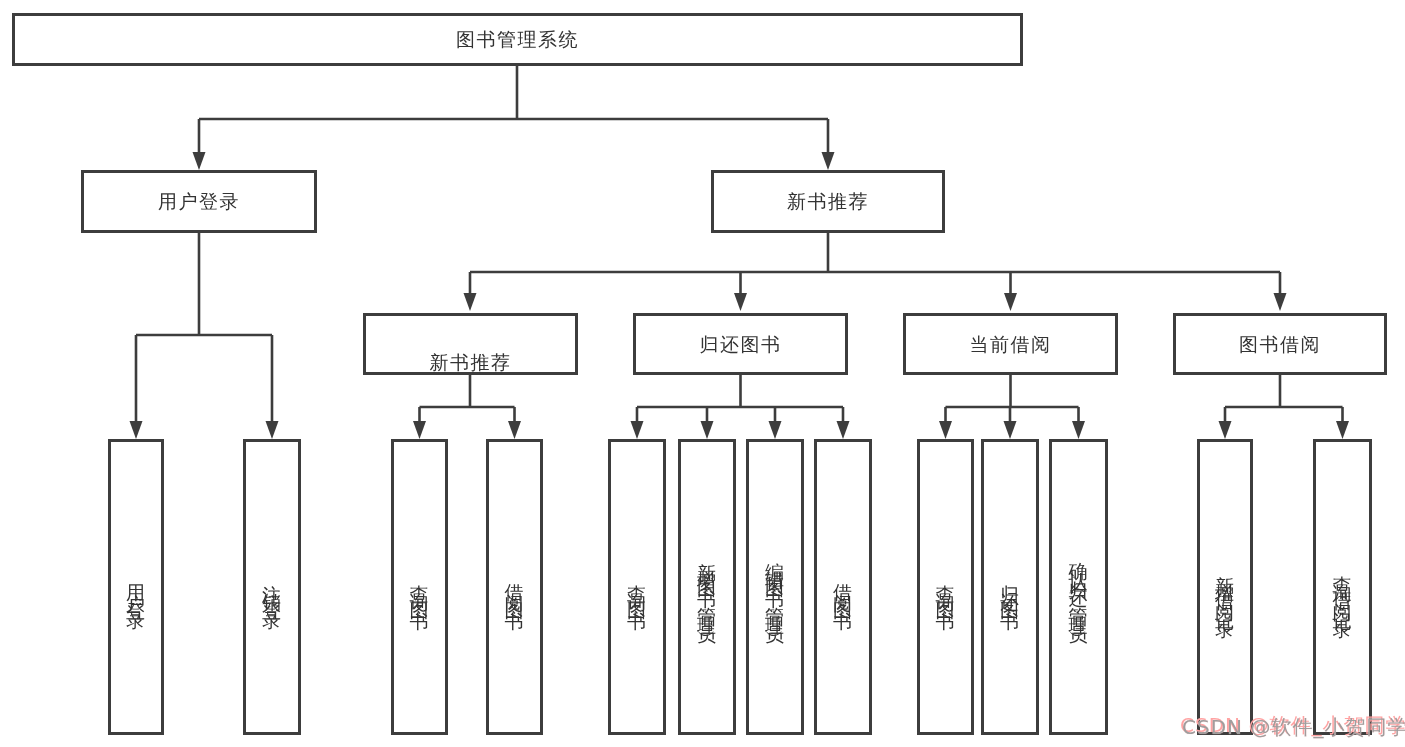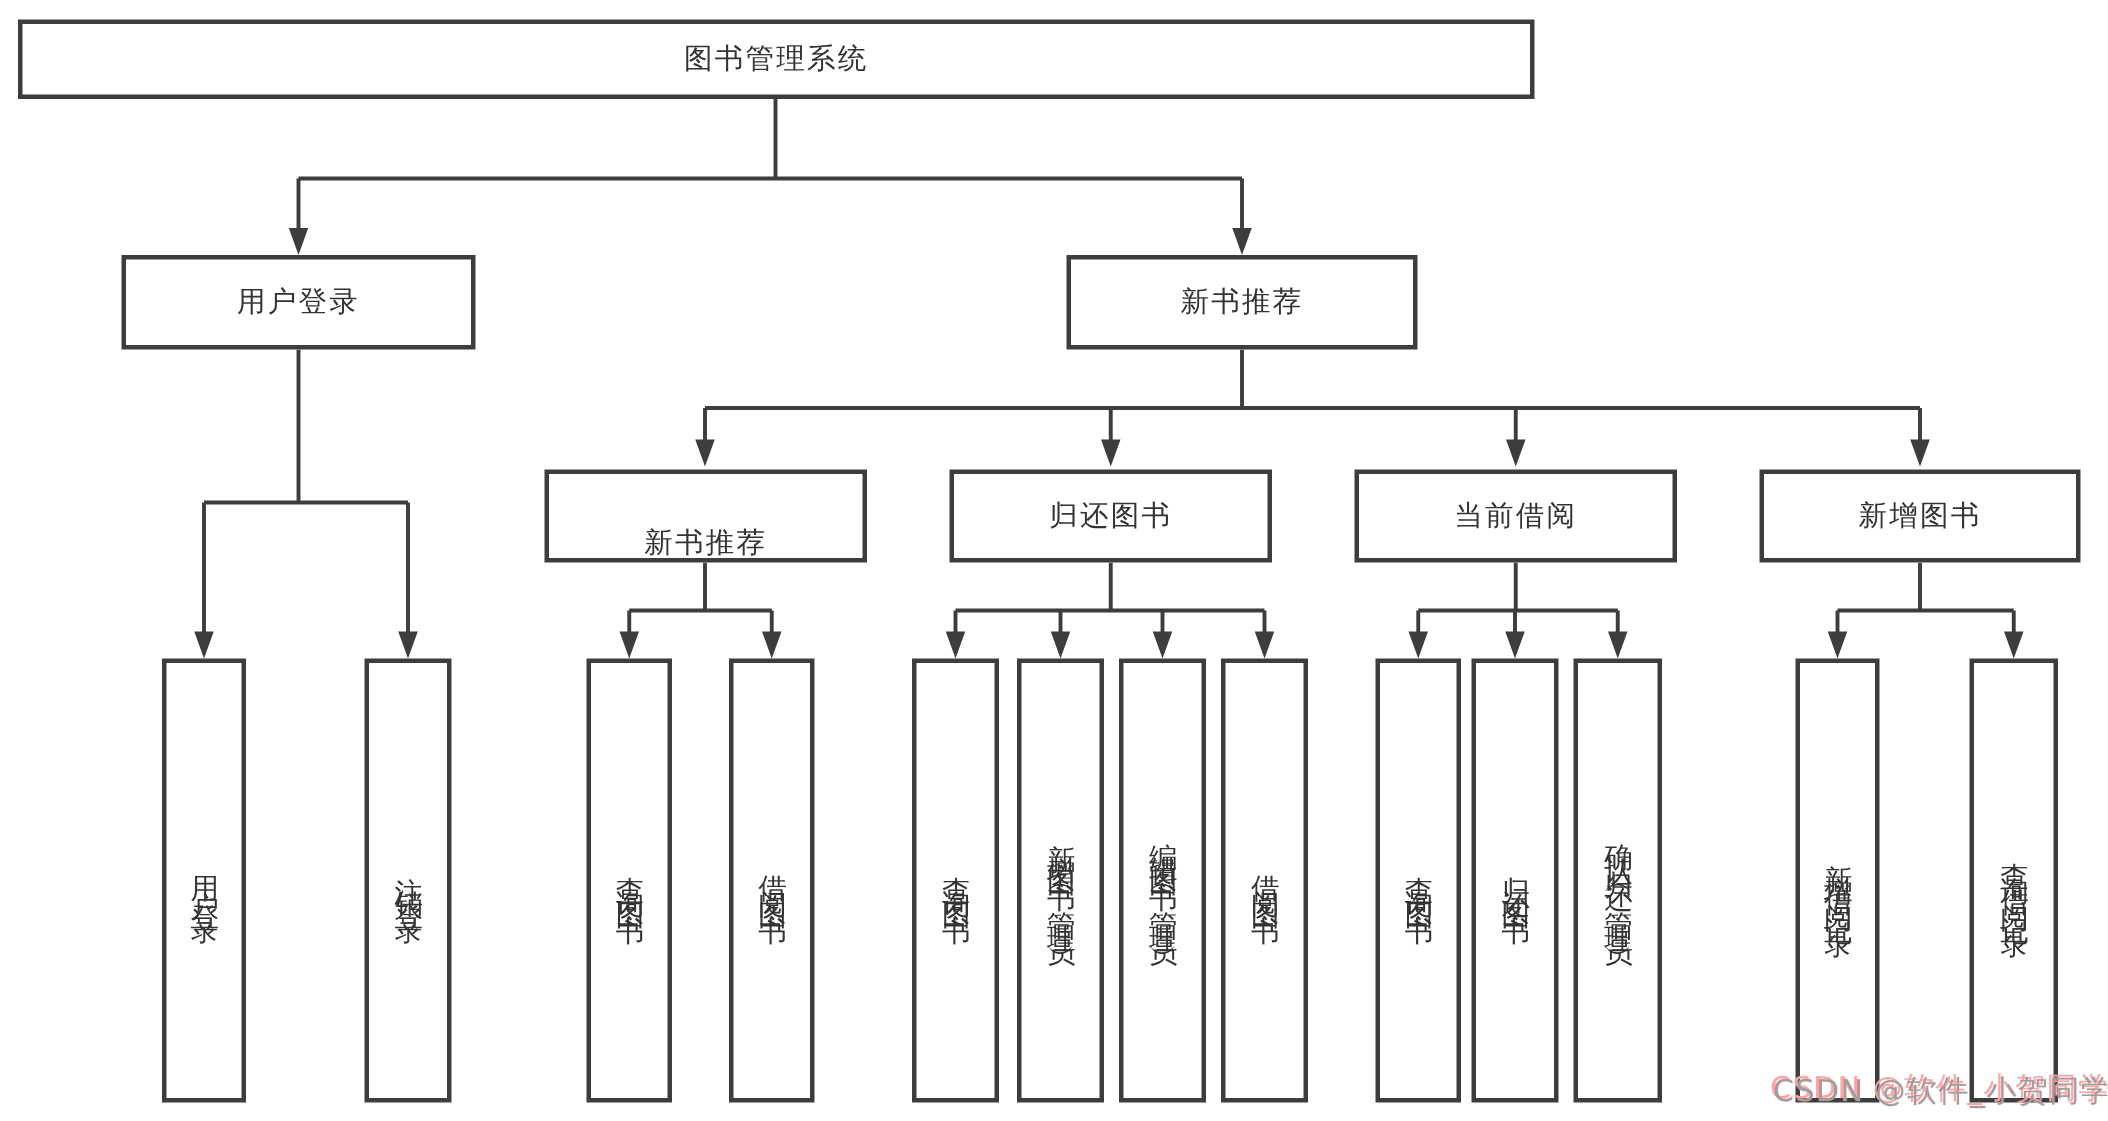--- a/index.html
+++ b/index.html
@@ -122,21 +122,21 @@
   <div class="box" style="left:363px; top:313px; width:215px; height:62px;align-items:flex-end;">
     <span class="lbl">新书推荐</span>
   </div>
   <div class="box" style="left:633px; top:313px; width:215px; height:62px;">
     <span class="lbl">归还图书</span>
   </div>
   <div class="box" style="left:903px; top:313px; width:215px; height:62px;">
     <span class="lbl">当前借阅</span>
   </div>
   <div class="box" style="left:1173px; top:313px; width:214px; height:62px;">
-    <span class="lbl">新增图书</span>
+    <span class="lbl">图书借阅</span>
   </div>
 
   <div class="box v" style="left:108px; width:56px;">
     <span class="vlbl">用户登录</span>
   </div>
   <div class="box v" style="left:243px; width:58px;">
     <span class="vlbl">注销登录</span>
   </div>
 
   <div class="box v" style="left:391px; width:57px;">

